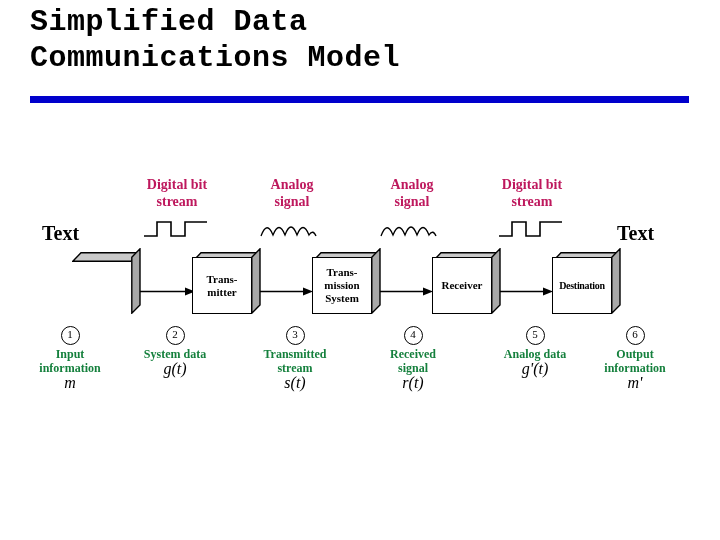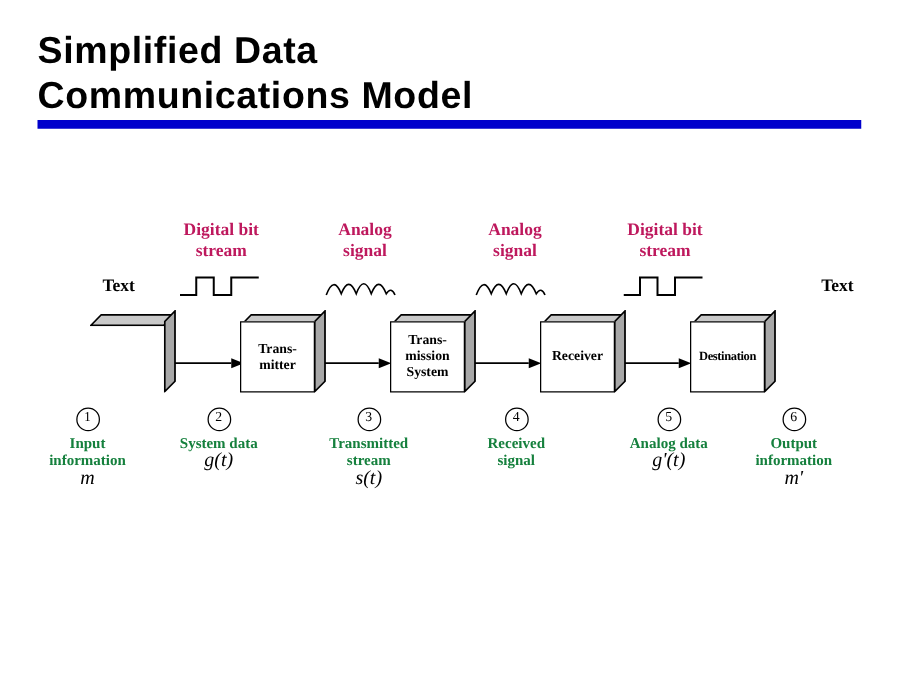--- a/index.html
+++ b/index.html
@@ -13,23 +13,23 @@
     height: 540px;
     overflow: hidden;
     font-family: "Liberation Serif", serif;
     position: relative;
   }
 
   
   #slide-title {
     position: absolute;
     left: 30px;
-    top: 23px;
+    top: 4px;
     width: 660px;
-    font-family: Liberation Sans, sans-serif;
+    font-family: Liberation Mono, monospace;
     font-weight: bold;
     font-size: 30px;
     line-height: 36px;
     letter-spacing: 0.5px;
     color: #000000;
     white-space: pre-line;
   }
   #title-rule {
     position: absolute;
     left: 30px;
@@ -58,23 +58,22 @@
     font-size: 14px;
     line-height: 17px;
     color: #be185d;
     white-space: pre-line;
   }
 
   .text-label {
     position: absolute;
     font-family: "Liberation Serif", serif;
     font-weight: bold;
-    font-size: 14px;
-    color: #000000;
-    margin-left: 40px;
+    font-size: 20px;
+    color: #000000;
   }
 
   
   .wave {
     position: absolute;
   }
 
   
   .box3d {
     position: absolute;
@@ -338,20 +337,21 @@
     <div class="numcircle">3</div>
     <div class="cap-text">Transmitted
 stream</div>
     <div class="cap-math">s(t)</div>
   </div>
 
   <div class="caption" style="left:348px; top:156px;">
     <div class="numcircle">4</div>
     <div class="cap-text">Received
 signal</div>
+    <div class="cap-math">r(t)</div>
   </div>
 
   <div class="caption" style="left:470px; top:156px;">
     <div class="numcircle">5</div>
     <div class="cap-text">Analog data</div>
     <div class="cap-math">g'(t)</div>
   </div>
 
   <div class="caption" style="left:570px; top:156px;">
     <div class="numcircle">6</div>

